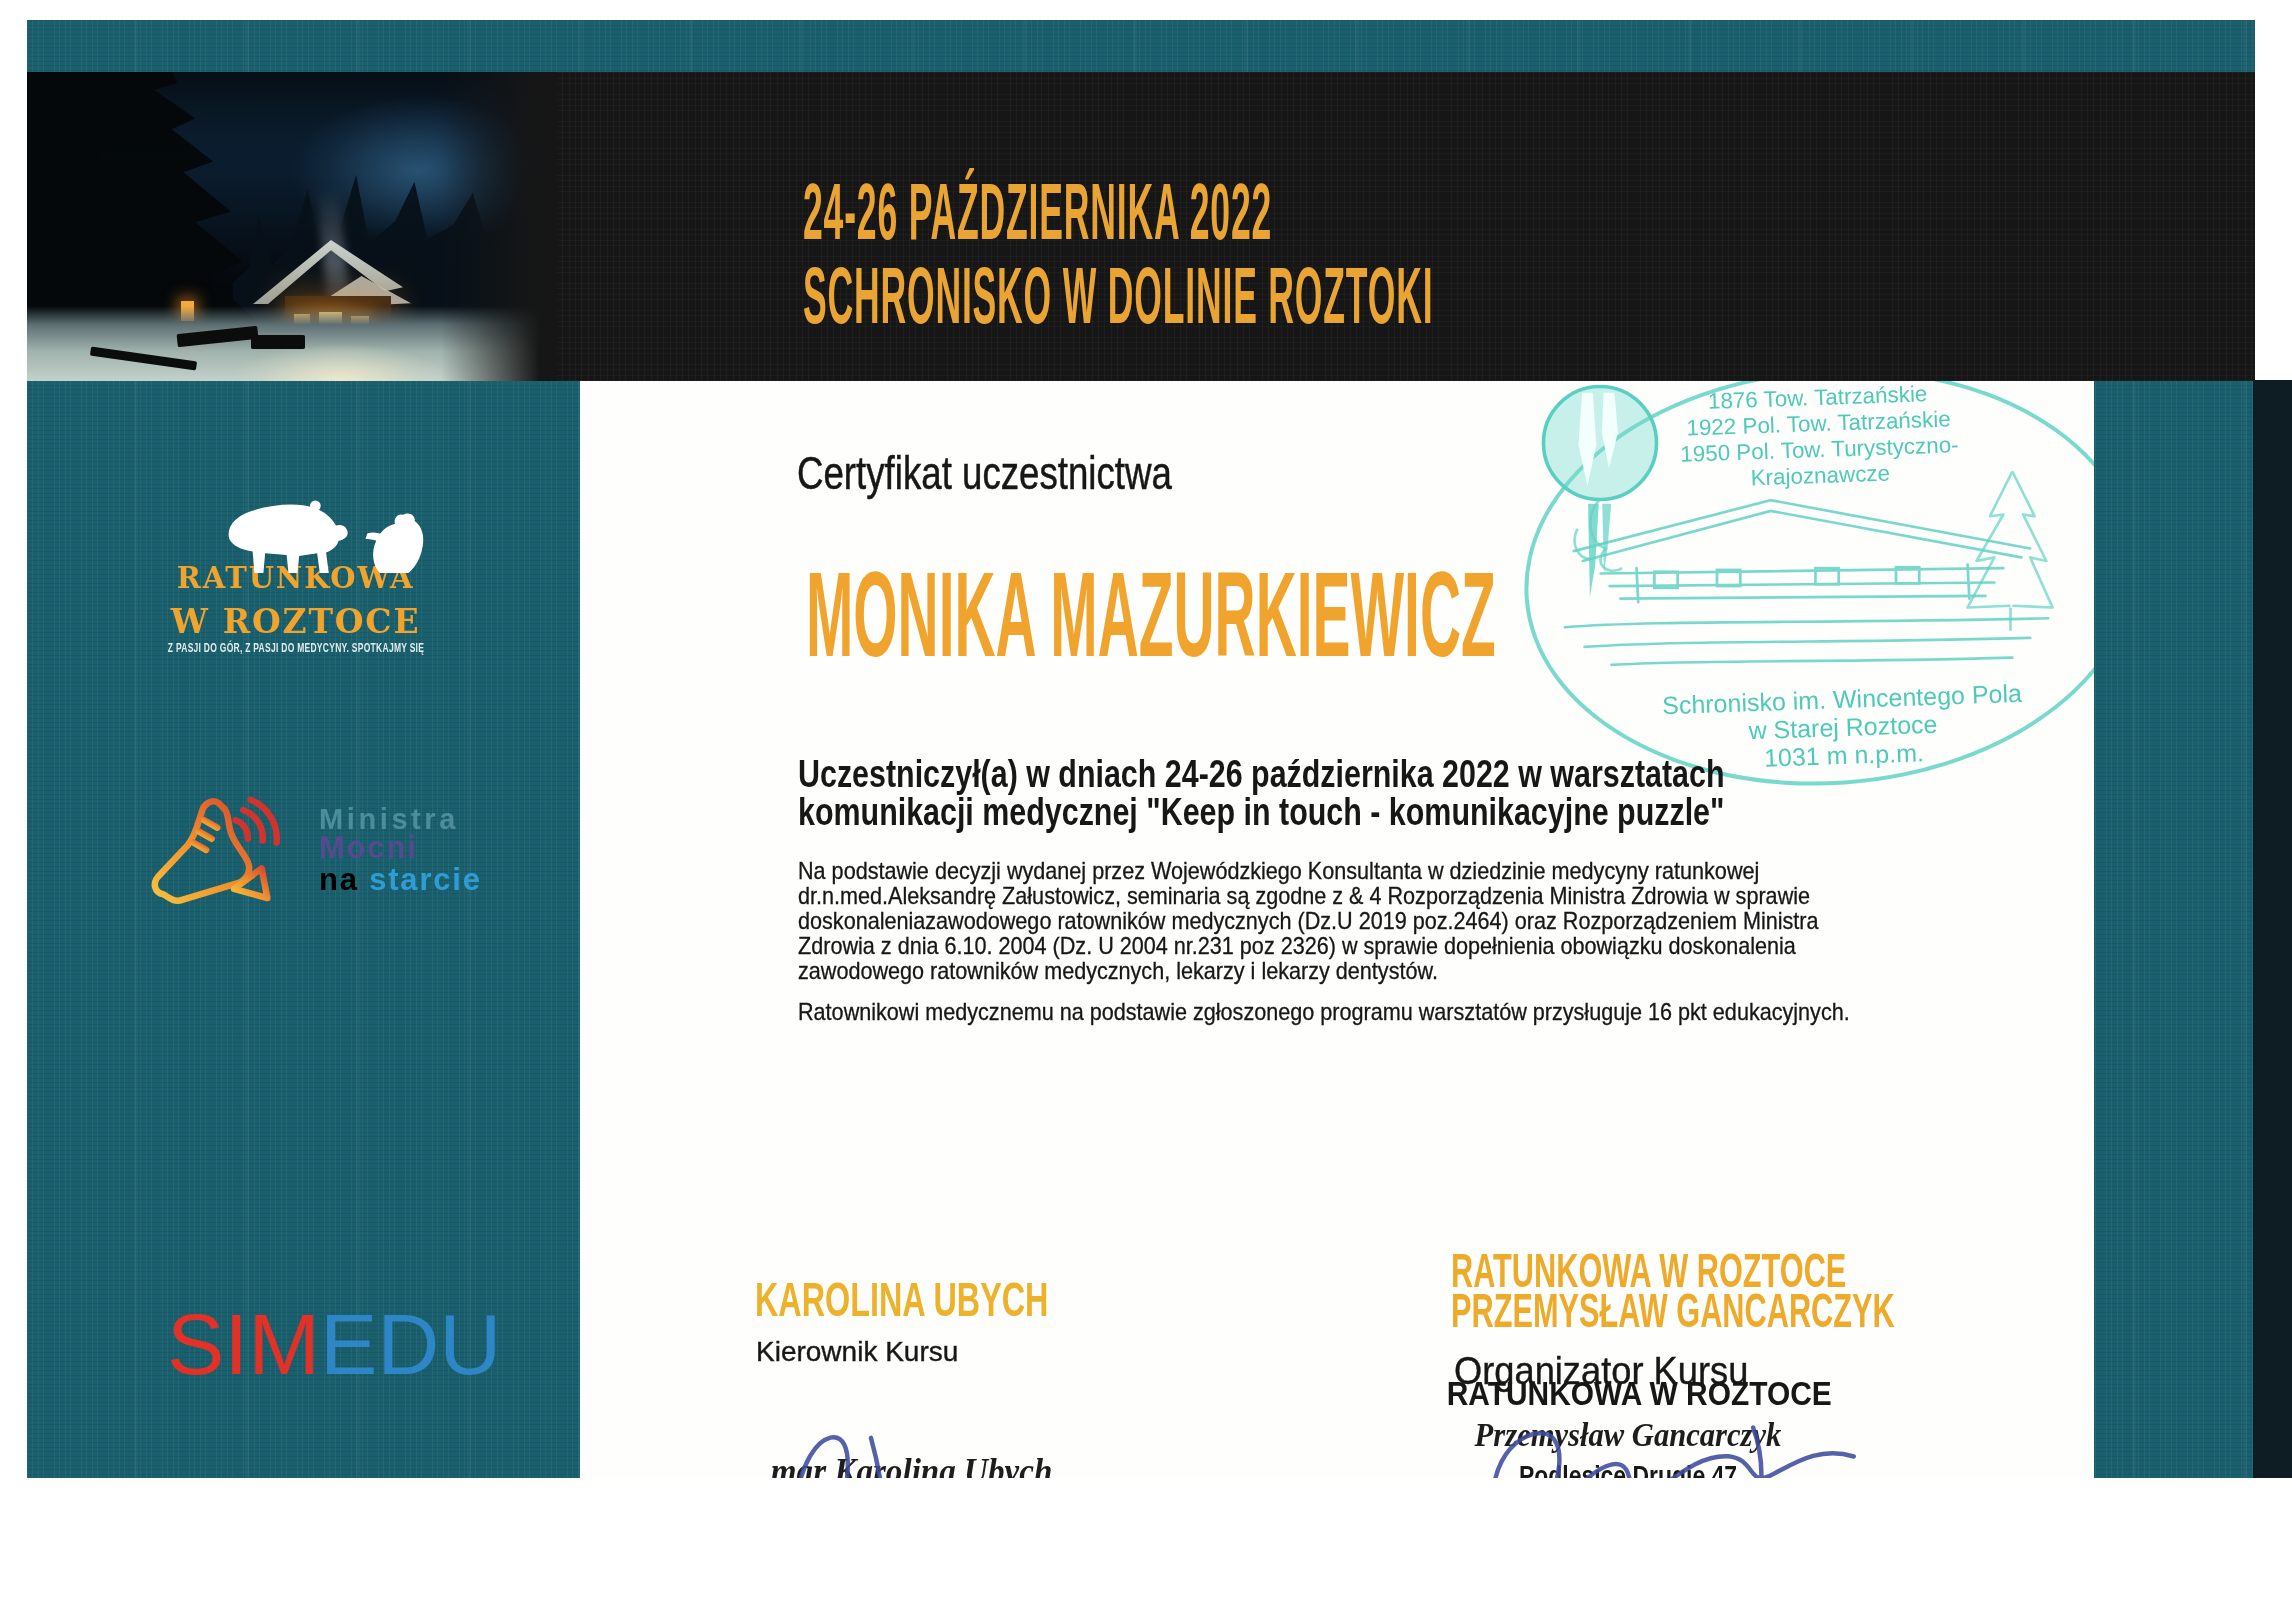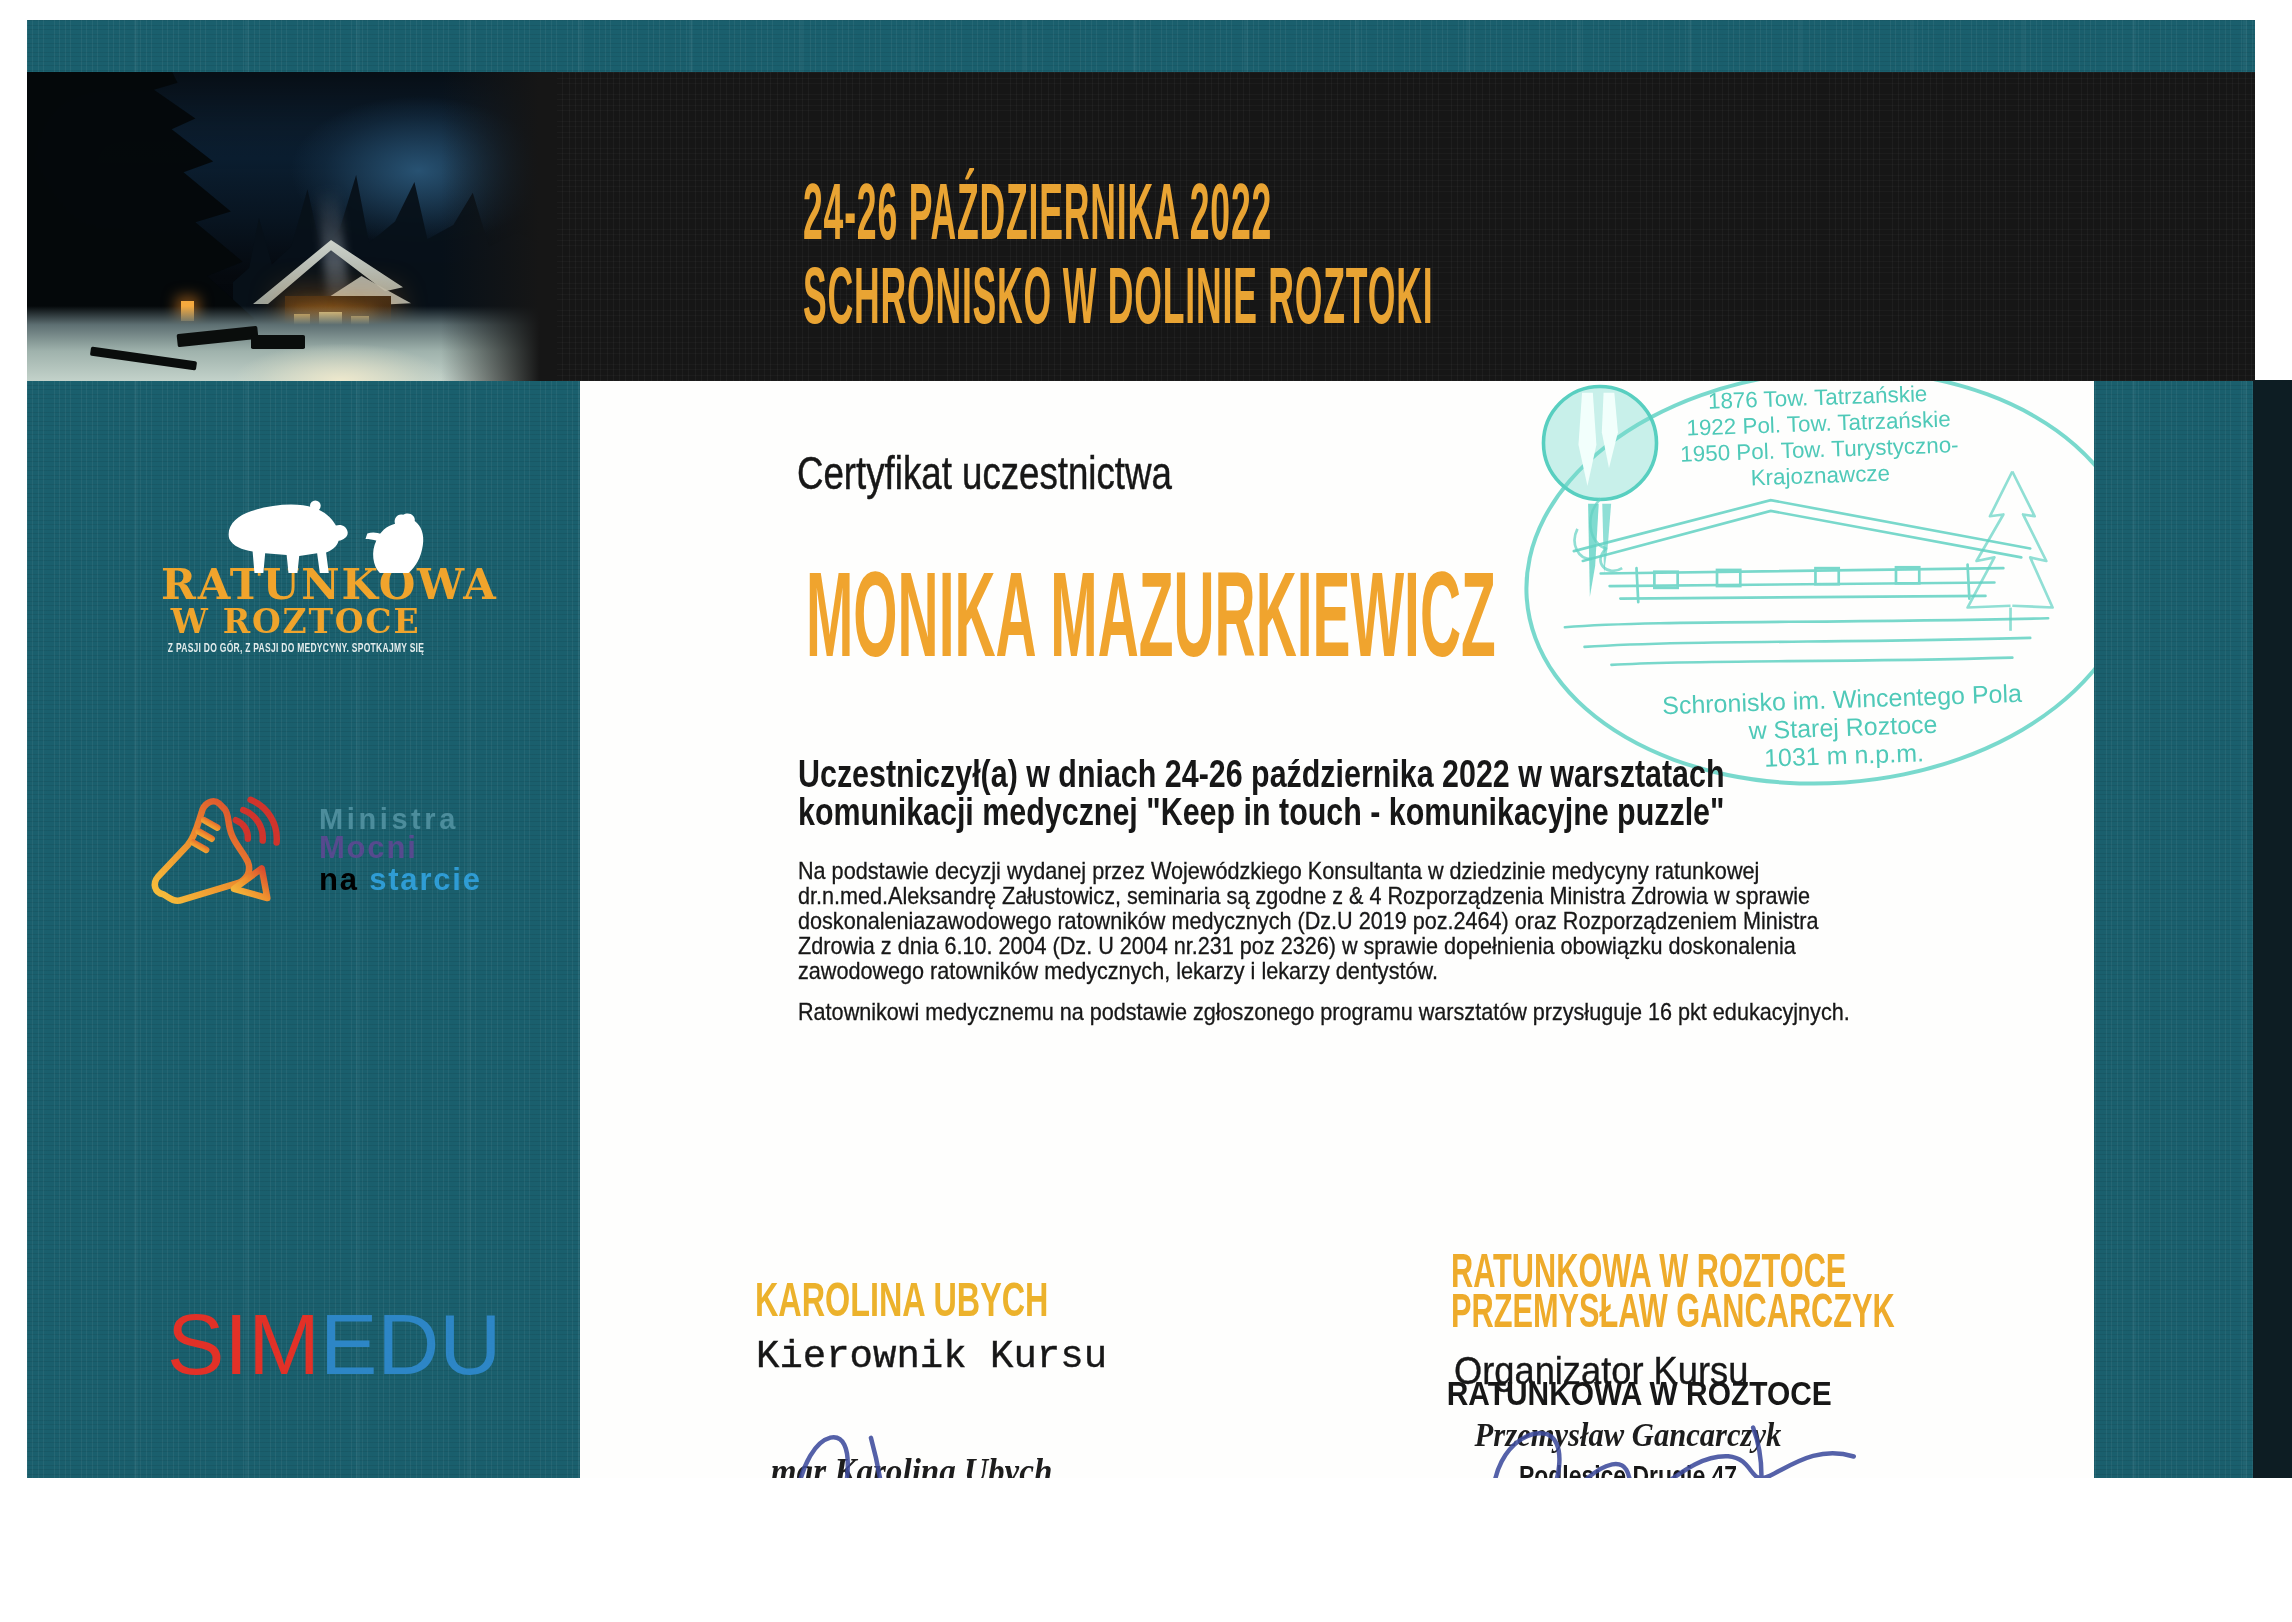--- a/index.html
+++ b/index.html
@@ -99,21 +99,21 @@
       <div>SCHRONISKO W DOLINIE ROZTOKI</div>
     </div>
   </div>
 
   <svg style="position:absolute;left:215px;top:494px;z-index:2;" width="215" height="90" viewBox="0 0 240 100">
     <path d="M16,50 C12,36 24,24 40,19 C64,11 92,9 110,15 C122,19 130,26 135,35 C141,33 147,36 148,42 C149,47 144,51 138,52 C136,59 130,63 124,65 L127,88 L117,88 L114,66 L94,69 L92,88 L82,88 L80,68 L56,66 L54,88 L44,88 L42,64 C30,62 20,58 16,50 Z" fill="#ffffff"></path>
     <circle cx="112" cy="13" r="6" fill="#ffffff"></circle>
     <path d="M184,88 C176,80 174,64 180,52 C184,42 192,35 201,33 C199,27 204,21 210,23 C216,19 224,23 223,30 C230,35 234,45 232,57 C230,71 224,81 216,88 Z" fill="#ffffff"></path>
     <path d="M196,50 C188,44 178,41 170,44 L168,50 C176,50 186,53 191,57 Z" fill="#ffffff"></path>
   </svg>
-  <div class="t bear-text center-block" style="left:161px;top:564px;width:269px;font-size:42px;letter-spacing:1.8px;">RATUNKOWA</div>
+  <div class="t bear-text center-block" style="left:161px;top:564px;width:269px;font-size:29px;letter-spacing:1.8px;">RATUNKOWA</div>
   <div class="t bear-text center-block" style="left:161px;top:605px;width:269px;font-size:33px;letter-spacing:1.8px;">W ROZTOCE</div>
   <div class="t" style="left:296px;top:642px;font-size:12.5px;font-weight:bold;color:#e3ecec;letter-spacing:0.4px;transform:translateX(-50%) scale(.68,1);transform-origin:center top;">Z PASJI DO GÓR, Z PASJI DO MEDYCYNY. SPOTKAJMY SIĘ</div>
 
   <svg style="position:absolute;left:143px;top:785px;" width="143" height="139" viewBox="0 0 150 150">
     <defs>
       <linearGradient id="shoeg" x1="0" y1="1" x2="1" y2="0">
         <stop offset="0" stop-color="#f6c13d"></stop>
           <stop offset=".5" stop-color="#ee8f2e"></stop>
           <stop offset="1" stop-color="#d8432f"></stop>
       </linearGradient>
@@ -210,21 +210,21 @@
         <div>Na podstawie decyzji wydanej przez Wojewódzkiego Konsultanta w dziedzinie medycyny ratunkowej</div>
         <div>dr.n.med.Aleksandrę Załustowicz, seminaria są zgodne z &amp; 4 Rozporządzenia Ministra Zdrowia w sprawie</div>
         <div>doskonaleniazawodowego ratowników medycznych (Dz.U 2019 poz.2464) oraz Rozporządzeniem Ministra</div>
         <div>Zdrowia z dnia 6.10. 2004 (Dz. U 2004 nr.231 poz 2326) w sprawie dopełnienia obowiązku doskonalenia</div>
         <div>zawodowego ratowników medycznych, lekarzy i lekarzy dentystów.</div>
       </div>
 
       <div class="t ink" style="left:218px;top:619px;font-size:24px;-webkit-text-stroke:0.3px #161616;transform:scale(.9,1);transform-origin:left top;">Ratownikowi medycznemu na podstawie zgłoszonego programu warsztatów przysługuje 16 pkt edukacyjnych.</div>
 
       <div class="t" style="left:175px;top:894px;font-size:49px;font-weight:bold;color:#ecb22c;transform:scale(.66,1);transform-origin:left top;">KAROLINA UBYCH</div>
-      <div class="t ink" style="left:176px;top:957px;font-size:39px;font-family:Liberation Mono, monospace;-webkit-text-stroke:0.4px #1b1b1b;">Kierownik Kursu</div>
+      <div class="t ink" style="left:176px;top:957px;font-size:28px;-webkit-text-stroke:0.4px #1b1b1b;">Kierownik Kursu</div>
       <div class="center-block" style="position:absolute;left:179px;top:1021px;width:296px;margin-top:48px;">
         <div class="t2 serifstamp" style="font-size:36px;font-weight:bold;font-style:italic;transform:scale(.92,1);">mgr Karolina Ubych</div>
         <div class="t2 serifstamp" style="font-size:38px;letter-spacing:7.2px;margin-top:9.9px;">PSYCHOLOG</div>
         <div class="t2 ink" style="font-size:23px;font-weight:bold;margin-top:3.6px;">nr dyplomu 19008</div>
       </div>
 
       <div class="t" style="left:871px;top:870px;font-size:48px;font-weight:bold;color:#eeab2b;line-height:40px;transform:scale(.64,1);transform-origin:left top;">
         <div>RATUNKOWA W ROZTOCE</div>
         <div>PRZEMYSŁAW GANCARCZYK</div>
       </div>

